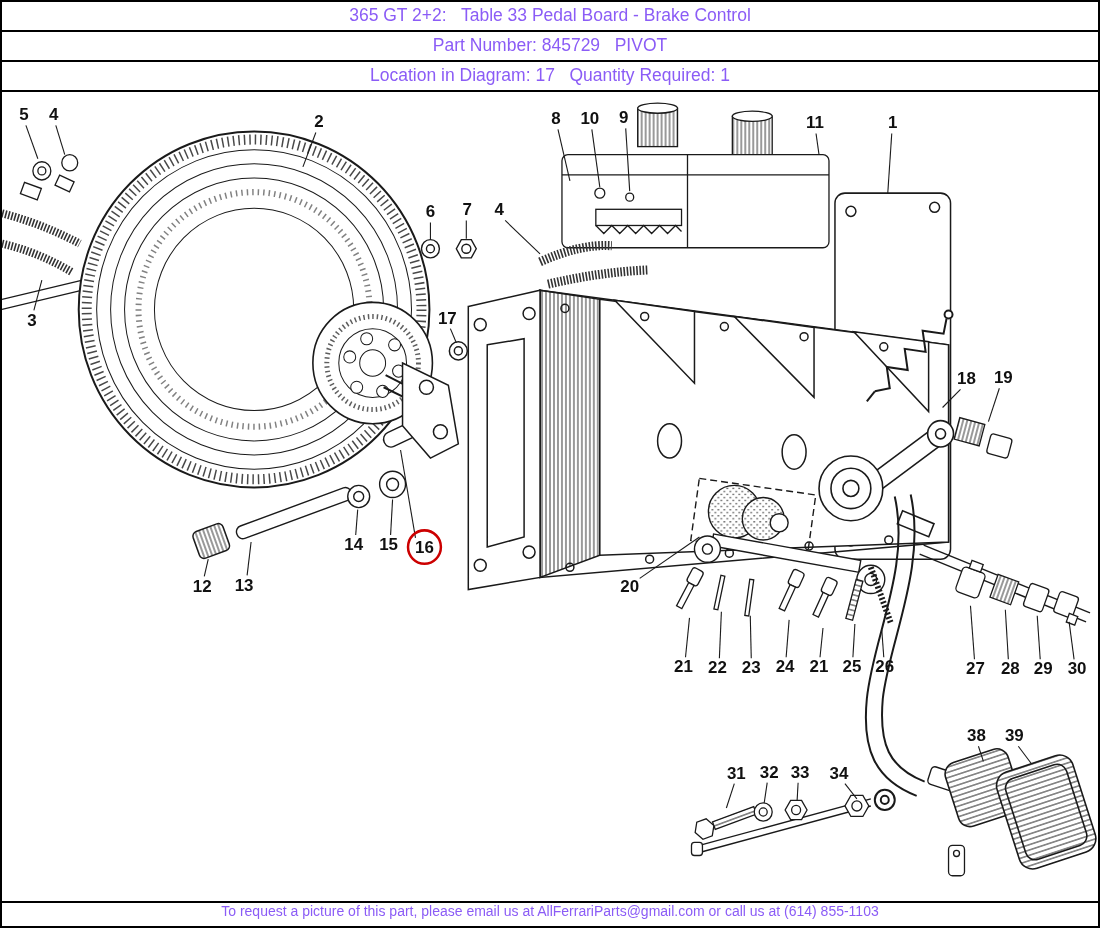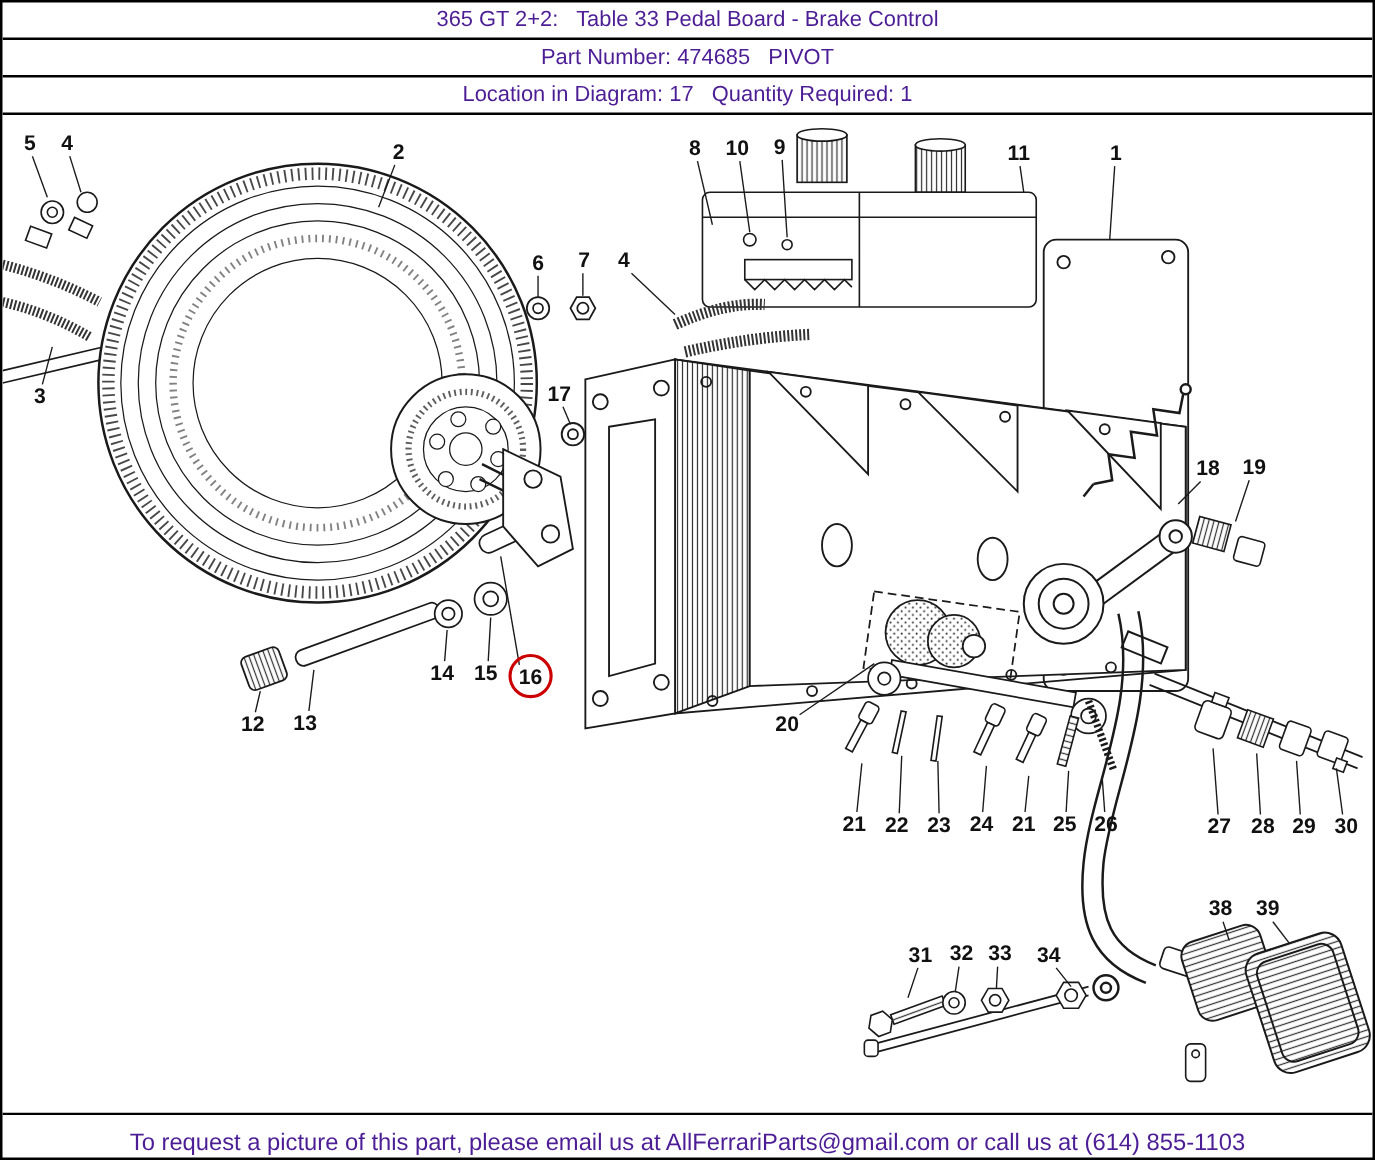--- a/index.html
+++ b/index.html
@@ -2,55 +2,55 @@
 <html><head>
 <meta charset="utf-8">
 <style>
   * { margin:0; padding:0; box-sizing:border-box; }
   html,body { background:#fff; }
   .page {
     width:1100px; height:928px;
     border:2px solid #000;
     background:#fff;
     font-family:"Liberation Sans", sans-serif;
-    color:#4c1d95;
+    color:#8b5cf6;
     display:flex; flex-direction:column;
     overflow:hidden;
   }
   .hdr-row {
     height:30px; line-height:27px;
     border-bottom:2px solid #000;
     text-align:center;
     font-size:17.5px;
     white-space:pre;
   }
   .diagram { flex:1; position:relative; background:#fff; }
   .diagram svg { display:block; width:100%; height:100%; }
   .ftr {
-    height:36px;
+    height:25px;
     border-top:2px solid #000;
-    display:flex; align-items:flex-end; justify-content:center;
-    font-size:19px;
+    display:flex; align-items:flex-start; justify-content:center;
+    font-size:14px;
     white-space:pre;
   }
   .callout {
     font-family:"Liberation Sans", sans-serif;
     font-size:17px; font-weight:bold;
     fill:#111; text-anchor:middle;
   }
   .leader { stroke:#1a1a1a; stroke-width:1.1; }
 </style>
 </head>
 <body>
 
 <div class="page">
 
   <header>
     <div class="hdr-row">365 GT 2+2:   Table 33 Pedal Board - Brake Control</div>
-    <div class="hdr-row">Part Number: 474685   PIVOT</div>
+    <div class="hdr-row">Part Number: 845729   PIVOT</div>
     <div class="hdr-row">Location in Diagram: 17   Quantity Required: 1</div>
   </header>
 
   <main class="diagram">
     <svg viewBox="0 0 1100 800" preserveAspectRatio="none">
       <defs>
         <pattern id="vhatch" width="4" height="8" patternUnits="userSpaceOnUse">
           <rect width="4" height="8" fill="#fff"></rect>
           <line x1="2" y1="0" x2="2" y2="8" stroke="#333" stroke-width="1"></line>
         </pattern>

